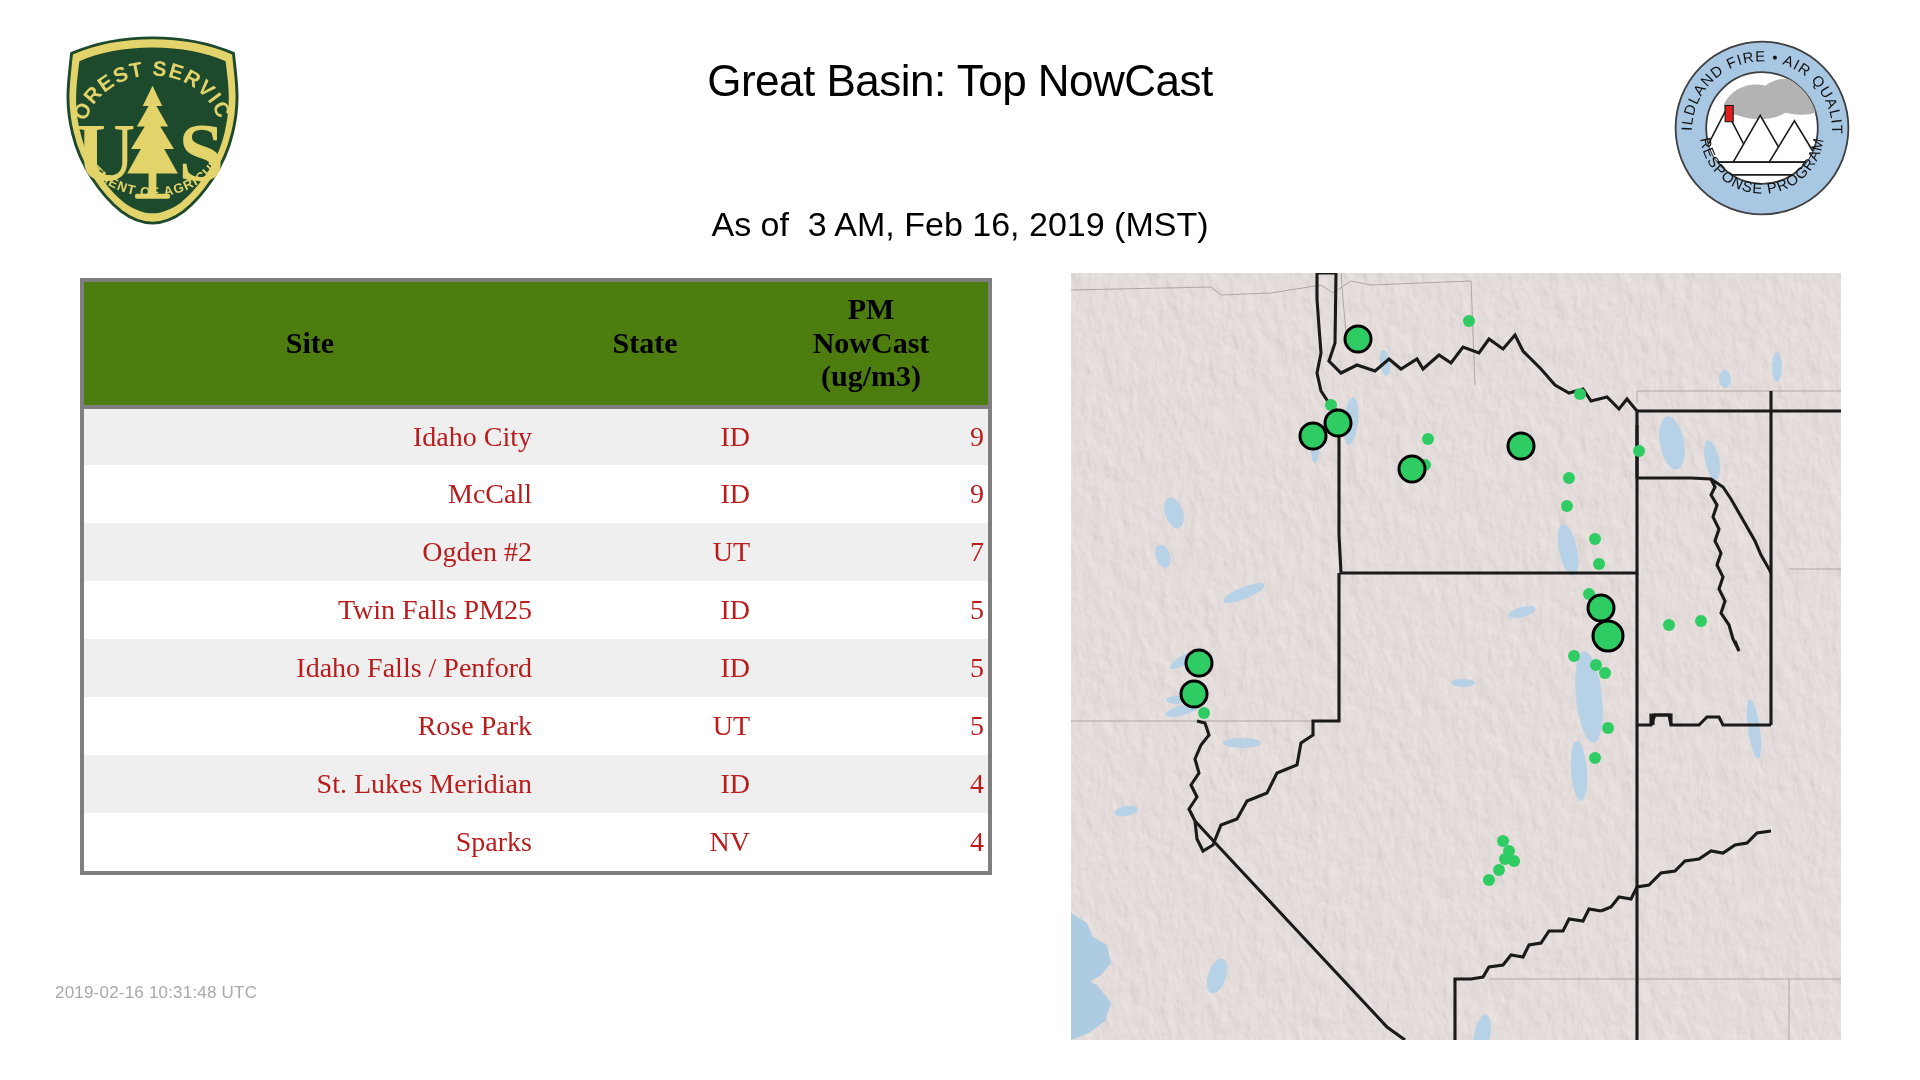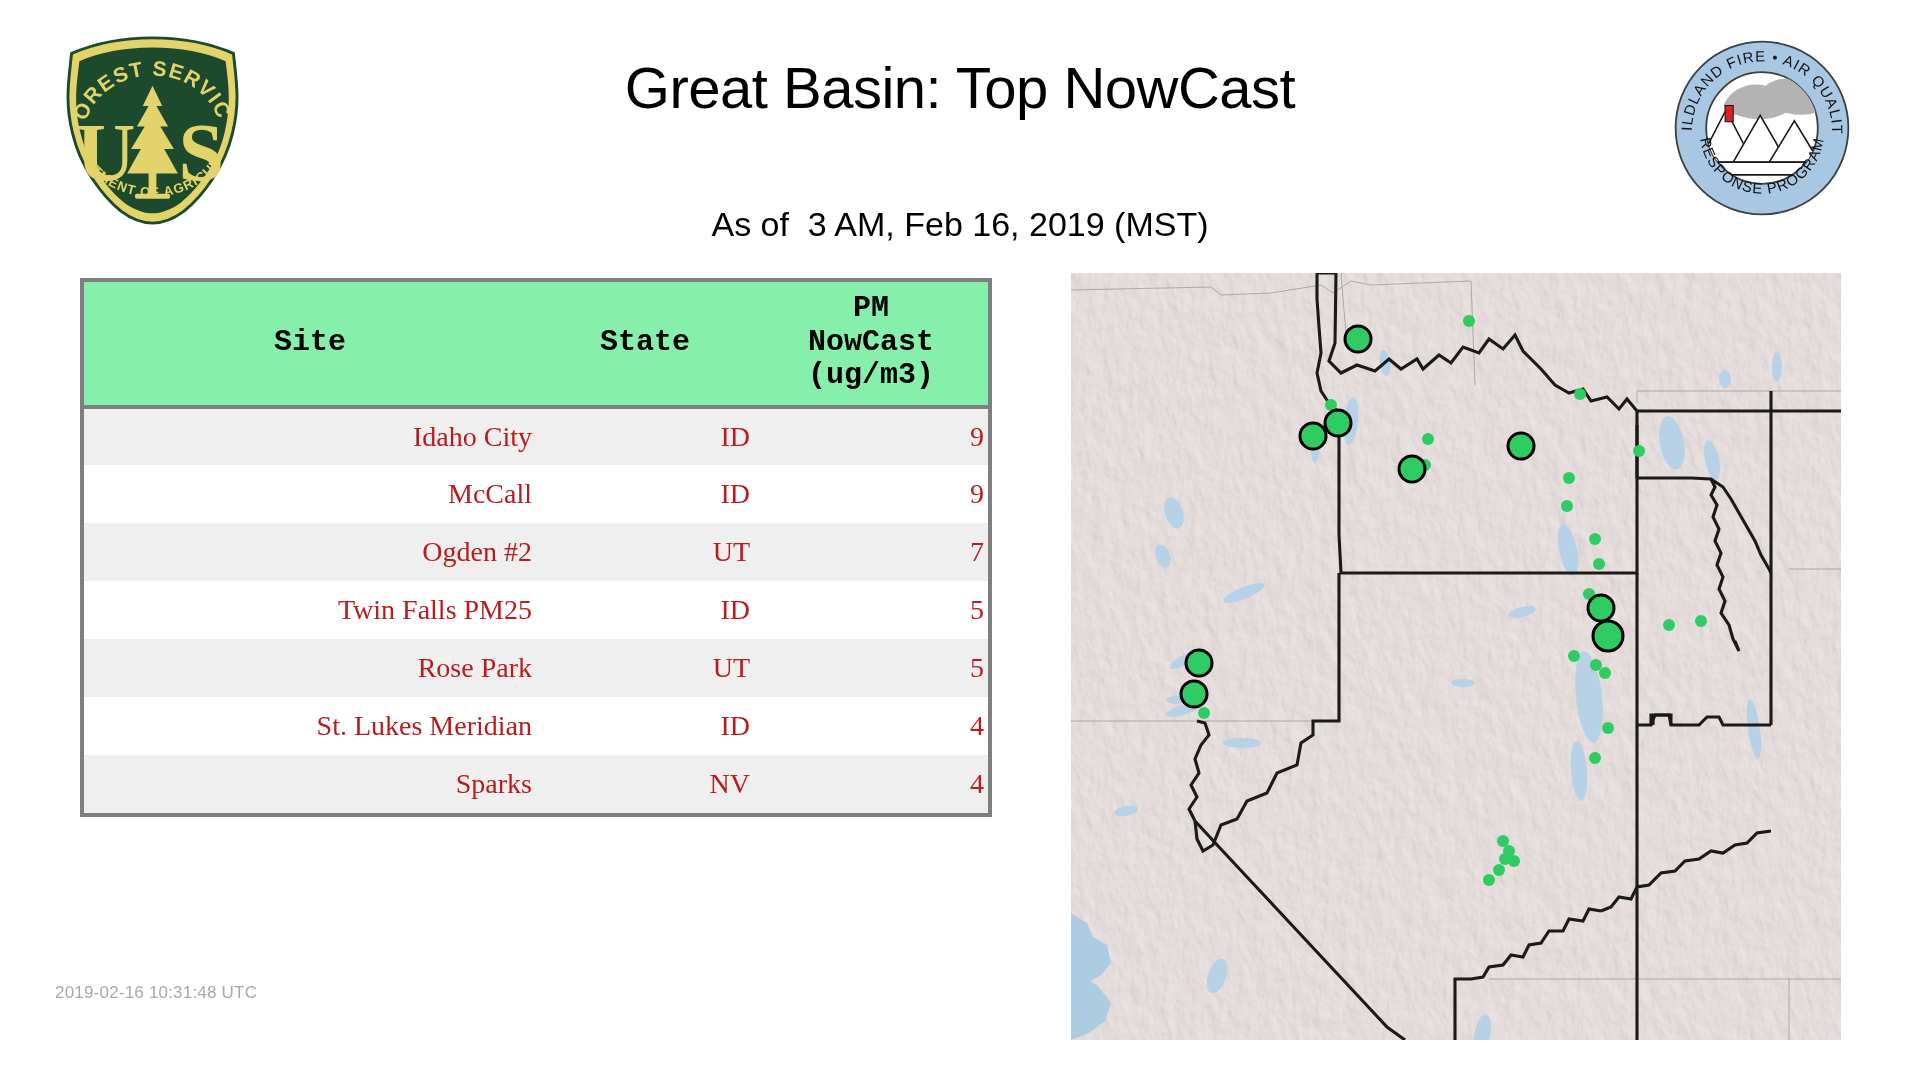--- a/index.html
+++ b/index.html
@@ -16,21 +16,21 @@
   #fs-logo svg { display: block; width: 100%; height: 100%; }
 
   
   #wf-logo { position: absolute; left: 1672px; top: 38px; width: 180px; height: 180px; }
   #wf-logo svg { display: block; width: 100%; height: 100%; }
 
   
   #title {
     position: absolute; left: 300px; top: 58px; width: 1320px;
     text-align: center;
-    font-size: 58px; font-weight: 400; color: #000;
+    font-size: 44px; font-weight: 400; color: #000;
     letter-spacing: -0.5px; line-height: 1.05;
     white-space: nowrap;
   }
   #subtitle {
     position: absolute; left: 300px; top: 178px; width: 1320px;
     text-align: center;
     font-size: 34px; font-weight: 400; color: #000;
     white-space: pre;
     margin-top: 27px;
   }
@@ -38,27 +38,26 @@
   
   #table-wrap {
     position: absolute; left: 80px; top: 278px;
     width: 912px;
     border: 4px solid #7f7f7f;
     background: #ffffff;
   }
   table { border-collapse: collapse; width: 100%; table-layout: fixed;
           font-family: "Liberation Serif", serif; }
   thead th {
-    background: #86efac;
+    background: #4d7c0f;
     font-size: 30px; font-weight: bold; color: #000;
     text-align: center; vertical-align: middle;
     padding: 10px 4px 12px 4px;
     border-bottom: 4px solid #7f7f7f;
     line-height: 1.12;
-    font-family: Liberation Mono, monospace;
   }
   thead th.c-site  { width: 452px; }
   thead th.c-state { width: 218px; }
   thead th.c-pm    { width: 234px; }
   tbody td {
     font-size: 28px; color: #b91c1c; text-align: right;
     height: 58px; padding: 0 4px; border: none; white-space: nowrap;
   }
   tbody tr:nth-child(odd)  td { background: #efefef; }
   tbody tr:nth-child(even) td { background: #ffffff; }
@@ -180,20 +179,25 @@
             <td>ID</td>
             <td>9</td>
           </tr>
           <tr>
             <td>Ogden #2</td>
             <td>UT</td>
             <td>7</td>
           </tr>
           <tr>
             <td>Twin Falls PM25</td>
+            <td>ID</td>
+            <td>5</td>
+          </tr>
+          <tr>
+            <td>Idaho Falls / Penford</td>
             <td>ID</td>
             <td>5</td>
           </tr>
           <tr>
             <td>Rose Park</td>
             <td>UT</td>
             <td>5</td>
           </tr>
           <tr>
             <td>St. Lukes Meridian</td>

